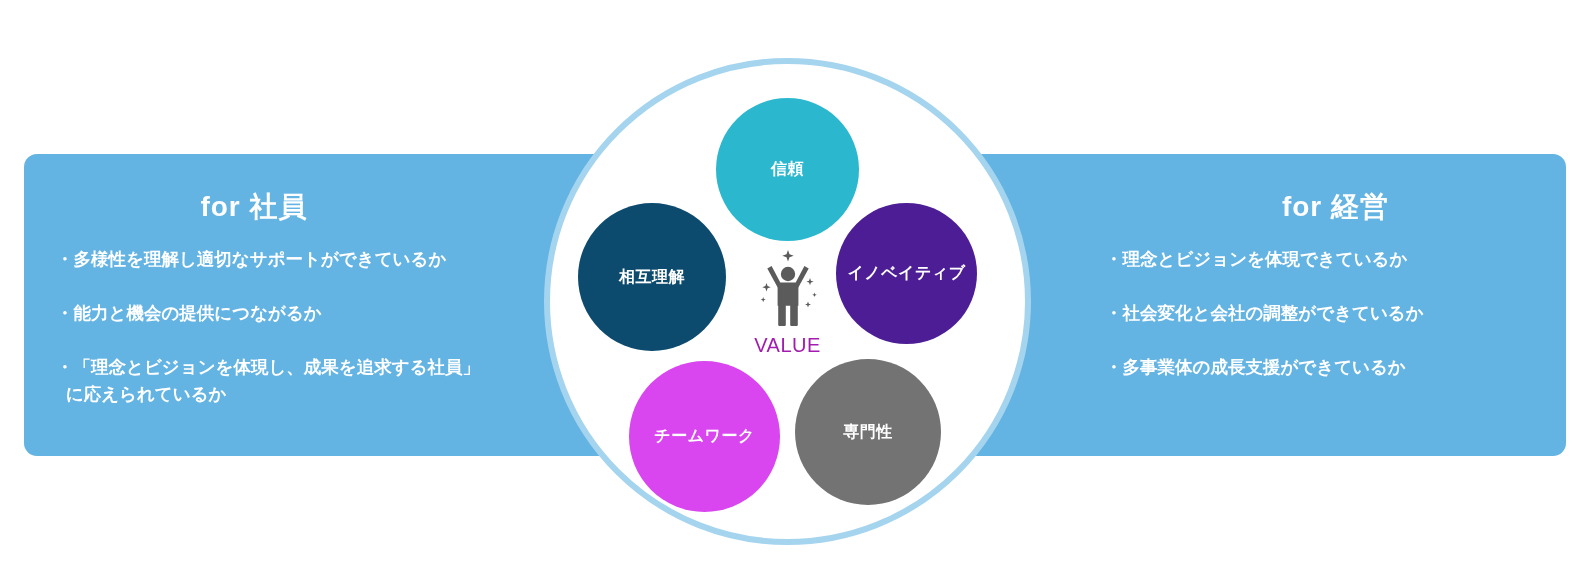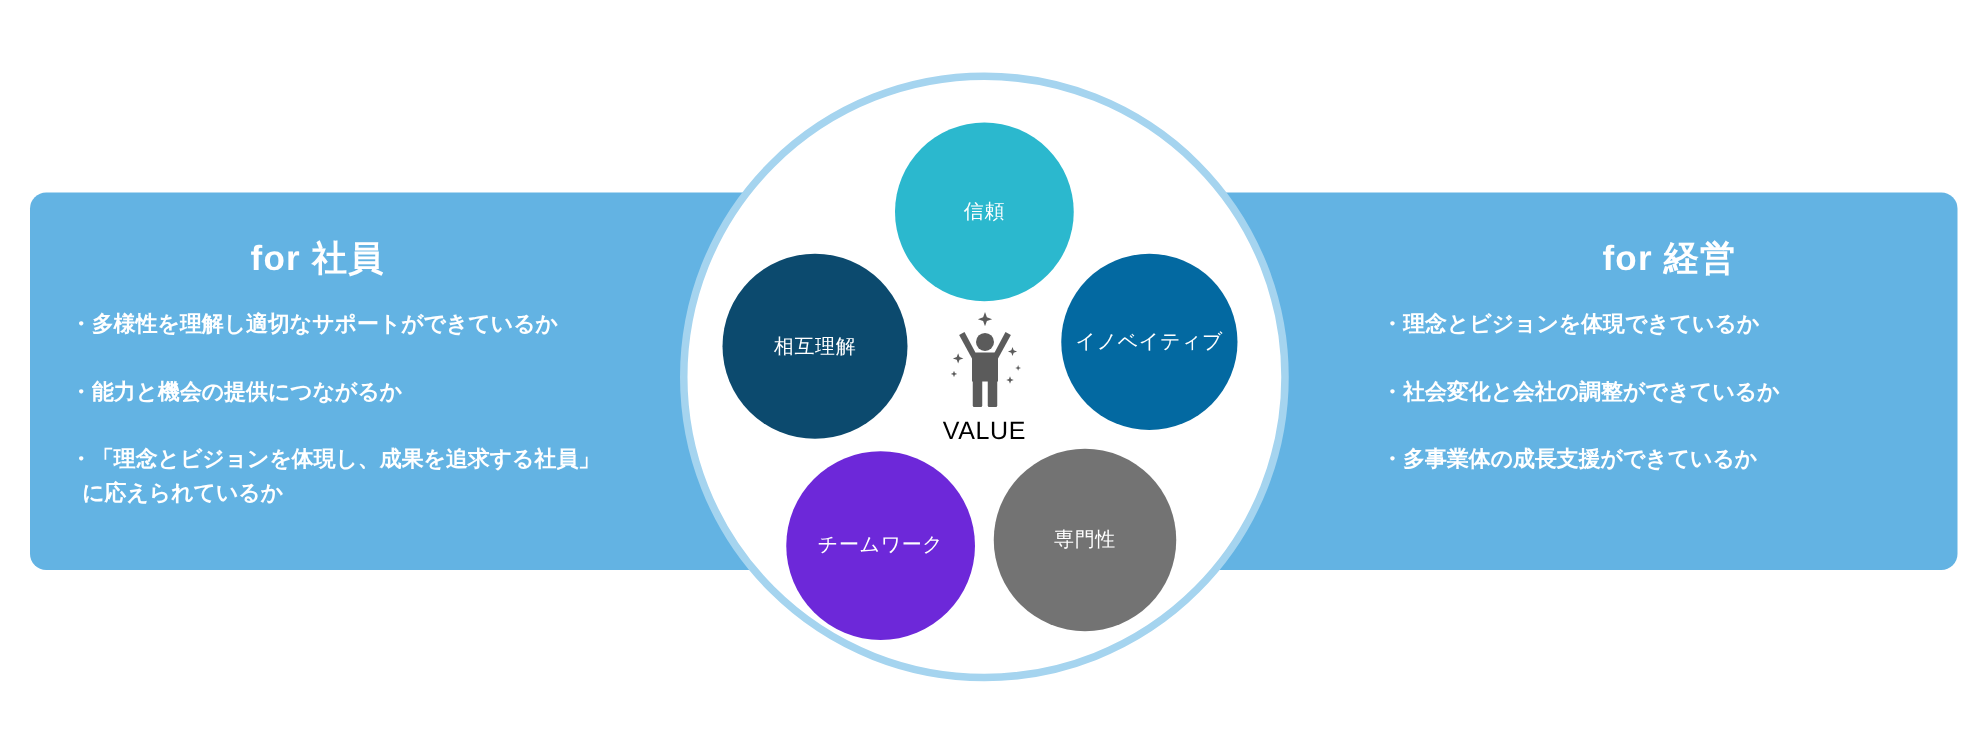--- a/index.html
+++ b/index.html
@@ -80,21 +80,21 @@
   }
 
   
   .bubble {
     position: absolute;
     border-radius: 50%;
     display: flex;
     align-items: center;
     justify-content: center;
     color: #ffffff;
-    font-weight: normal;
+    font-weight: bold;
     font-size: 16px;
     letter-spacing: 0.5px;
     text-align: center;
     box-sizing: border-box;
   }
 
   
   .value-core {
     position: absolute;
     left: 50%;
@@ -139,27 +139,27 @@
     </div>
   </div>
 
   <div class="disc-wrap">
     <div class="disc" style="border-color: rgb(165, 212, 239);"></div>
 
     <div id="bubbles">
         <div class="bubble" style="left: 172px; top: 40px; width: 143px; height: 143px; background: rgb(43, 184, 206); font-size: 16px;">
           <span>信頼</span>
         </div>
-        <div class="bubble" style="left: 305px; top: 145px; width: 141px; height: 141px; background: #0369a1; font-size: 16px;">
+        <div class="bubble" style="left: 292px; top: 145px; width: 141px; height: 141px; background: #4c1d95; font-size: 16px;">
           <span>イノベイティブ</span>
         </div>
         <div class="bubble" style="left: 34px; top: 145px; width: 148px; height: 148px; background: #0c4a6e; font-size: 16px;">
           <span>相互理解</span>
         </div>
-        <div class="bubble" style="left: 85px; top: 303px; width: 151px; height: 151px; background: #6d28d9; font-size: 16px;">
+        <div class="bubble" style="left: 85px; top: 303px; width: 151px; height: 151px; background: #d946ef; font-size: 16px;">
           <span>チームワーク</span>
         </div>
         <div class="bubble" style="left: 251px; top: 301px; width: 146px; height: 146px; background: #737373; font-size: 16px;">
           <span>専門性</span>
         </div>
       </div>
 
     <div class="value-core">
       <span class="value-icon">
         <svg width="62" height="78" viewBox="0 0 62 78" xmlns="http://www.w3.org/2000/svg">
@@ -177,17 +177,17 @@
 
             <path d="M31 0.6 l1.5 4.2 l4.2 1.5 l-4.2 1.5 l-1.5 4.2 l-1.5-4.2 l-4.2-1.5 l4.2-1.5 z"></path>
             <path d="M9.5 33.5 l1.1 3.1 l3.1 1.1 l-3.1 1.1 l-1.1 3.1 l-1.1-3.1 l-3.1-1.1 l3.1-1.1 z"></path>
             <path d="M53 28.5 l0.95 2.7 l2.7 0.95 l-2.7 0.95 l-0.95 2.7 l-0.95-2.7 l-2.7-0.95 l2.7-0.95 z"></path>
             <path d="M51 52 l0.8 2.2 l2.2 0.8 l-2.2 0.8 l-0.8 2.2 l-0.8-2.2 l-2.2-0.8 l2.2-0.8 z"></path>
             <path d="M6.2 47.5 l0.7 1.9 l1.9 0.7 l-1.9 0.7 l-0.7 1.9 l-0.7-1.9 l-1.9-0.7 l1.9-0.7 z"></path>
             <path d="M57.5 43 l0.6 1.7 l1.7 0.6 l-1.7 0.6 l-0.6 1.7 l-0.6-1.7 l-1.7-0.6 l1.7-0.6 z"></path>
           </g>
         </svg>
       </span>
-      <span class="value-label" style="color: #000000;">VALUE</span>
+      <span class="value-label" style="color: #a21caf;">VALUE</span>
     </div>
   </div>
 
 </div>
 
 </body></html>

